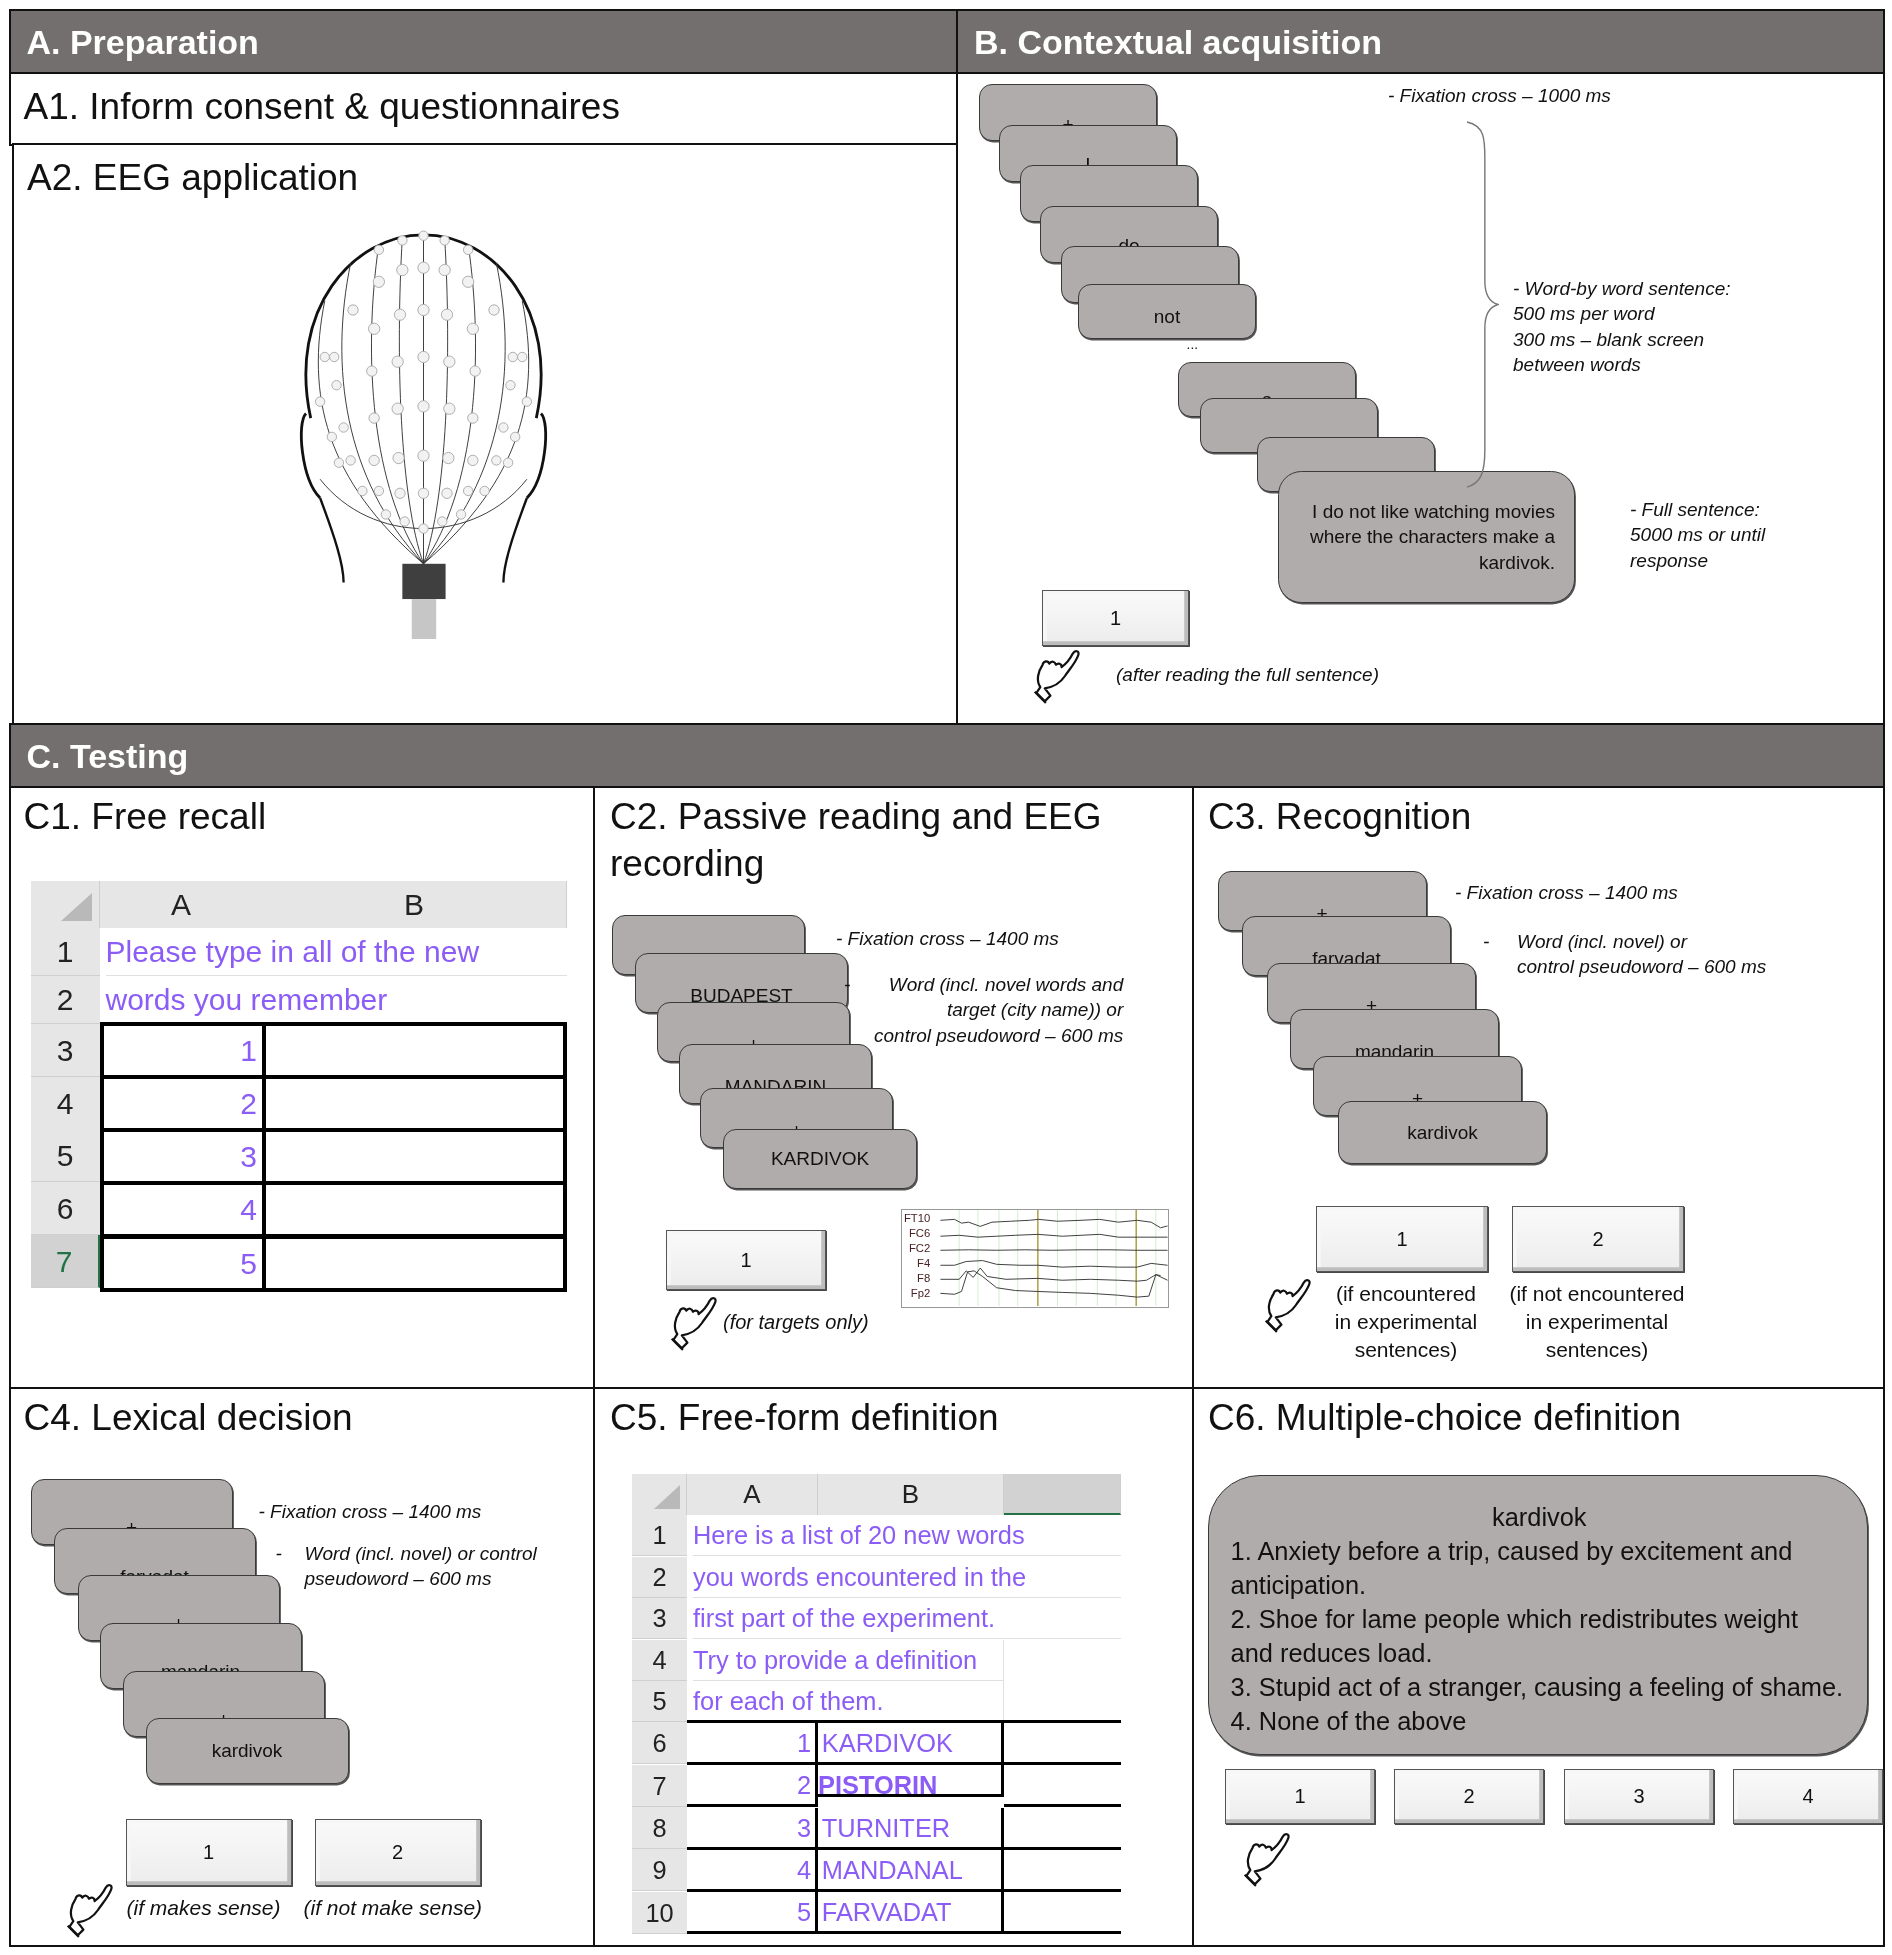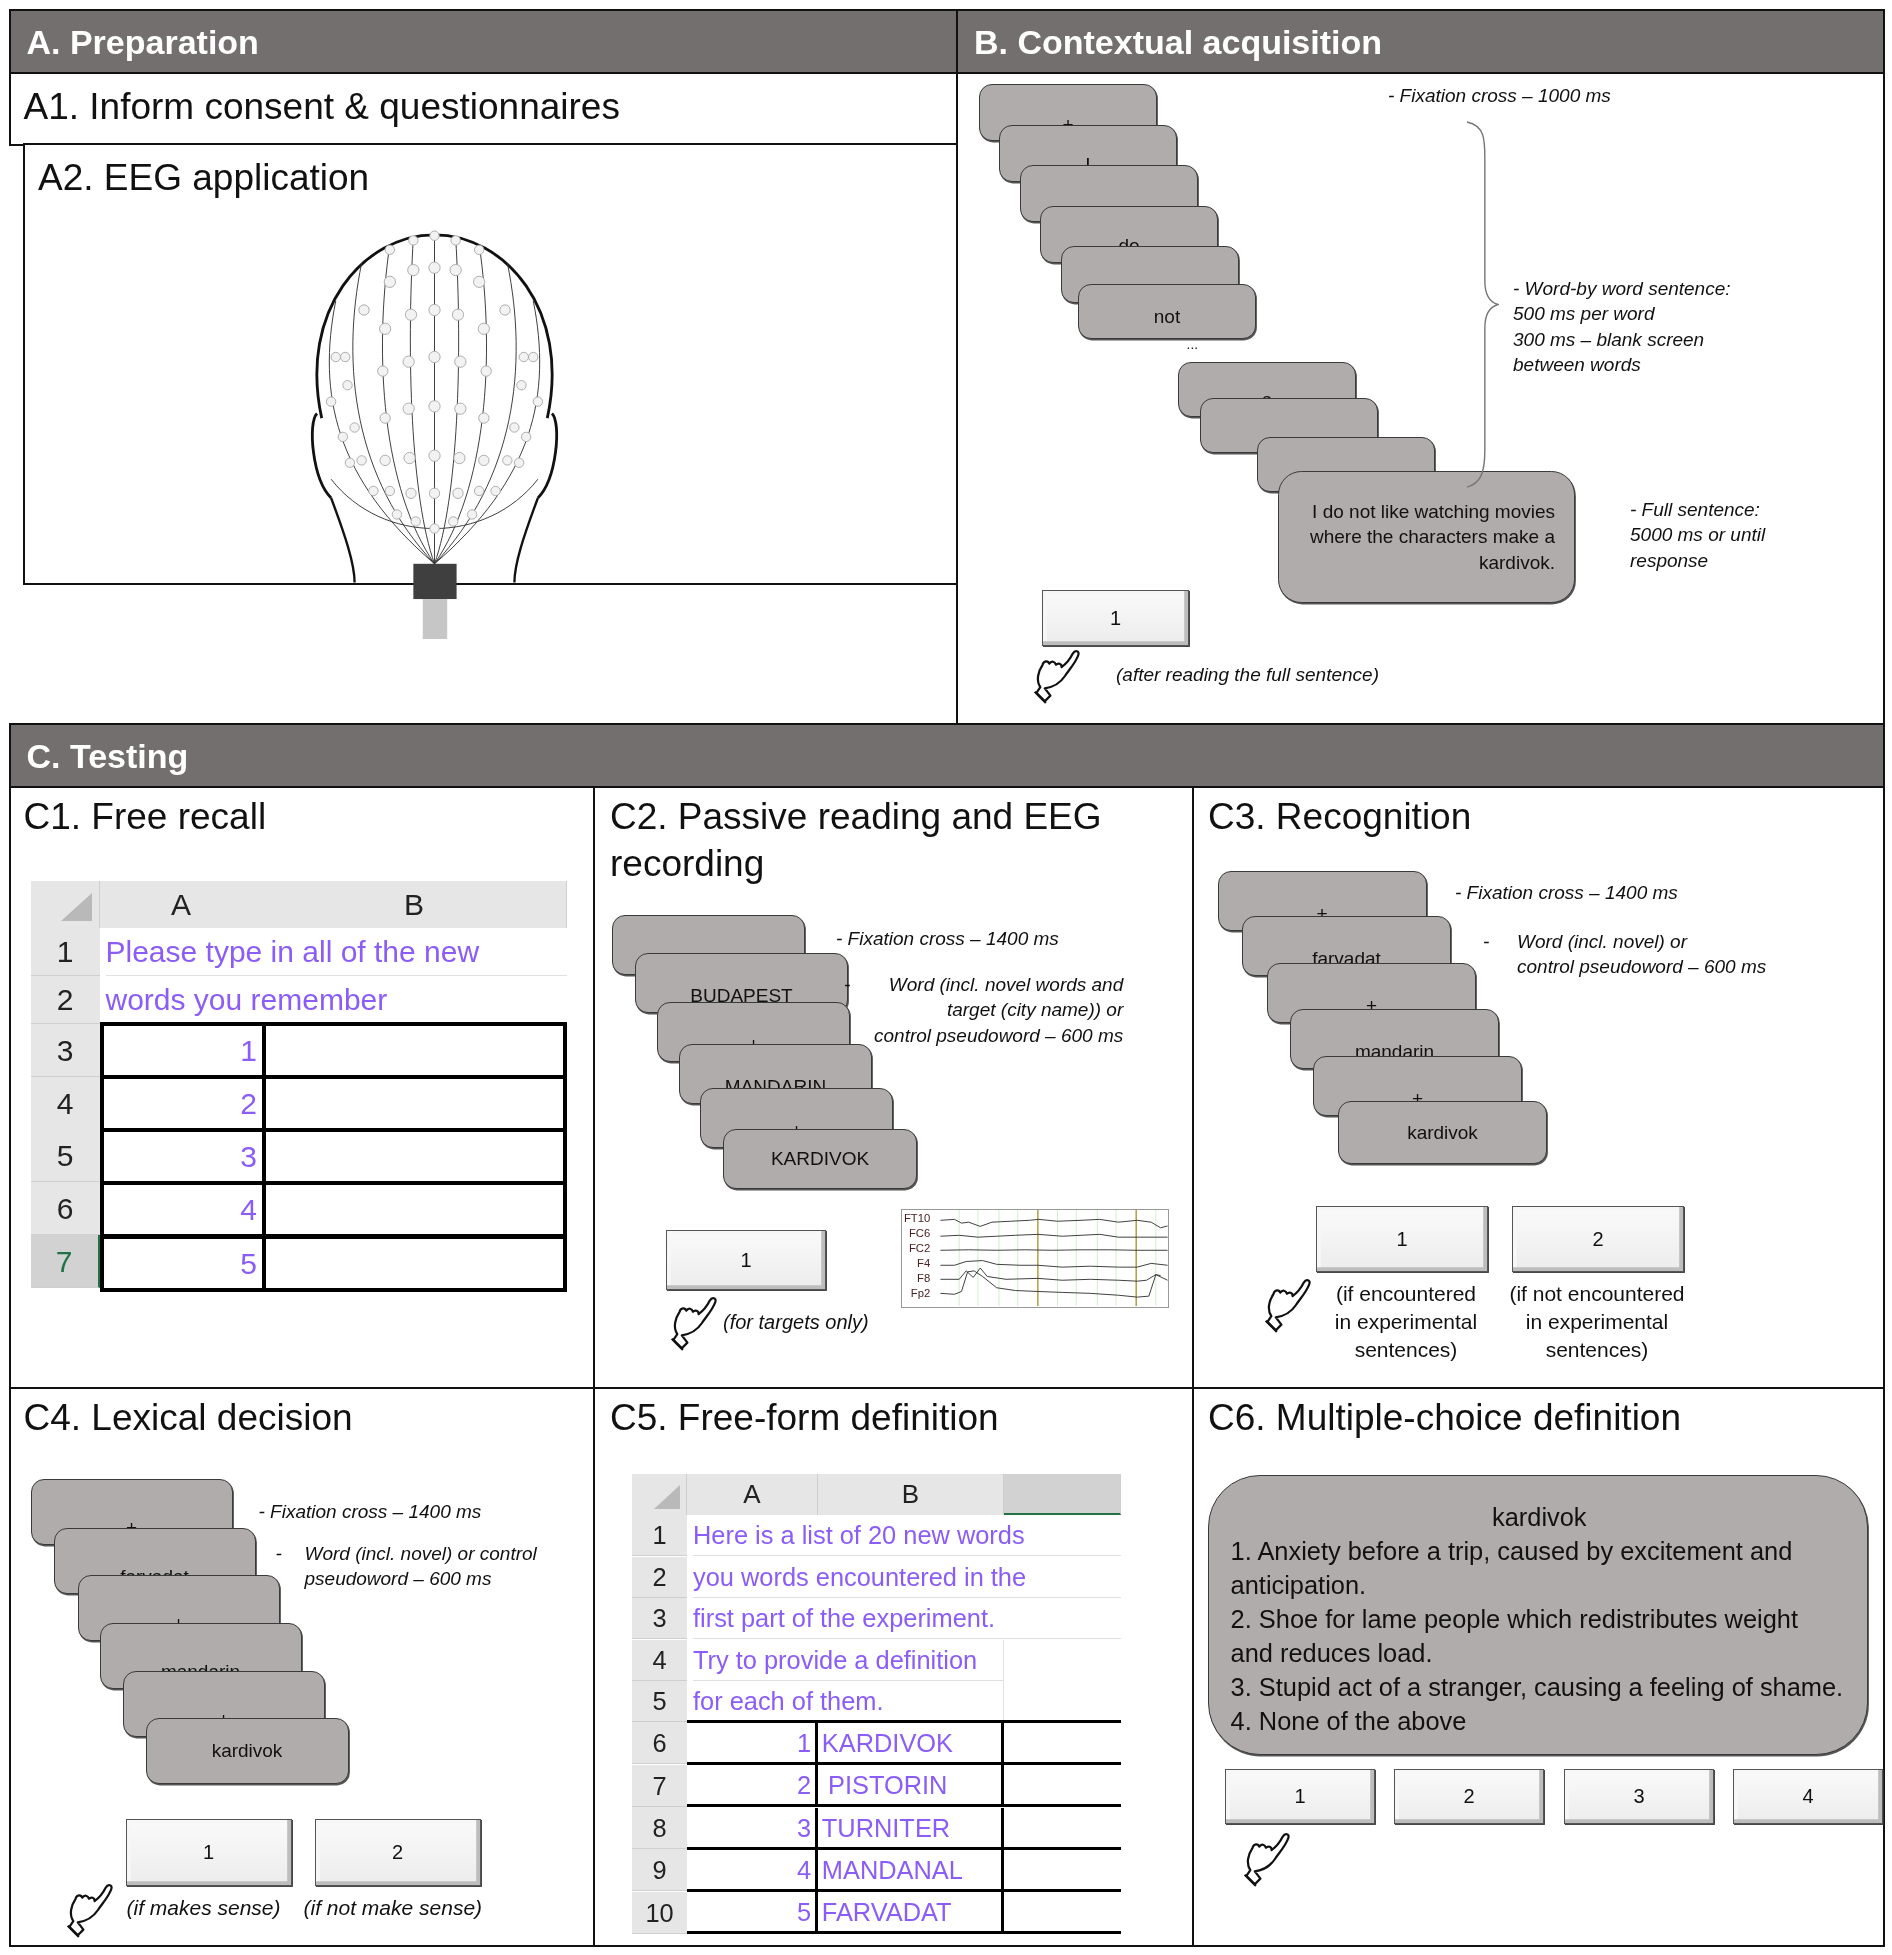--- a/index.html
+++ b/index.html
@@ -33,21 +33,21 @@
   <span>A. Preparation</span>
 </div>
 <div class="abs hdr" style="left:956px;top:9.4px;width:929px;height:66px;">
   <span>B. Contextual acquisition</span>
 </div>
 
 <div class="abs panel" style="left:8.5px;top:72px;width:950px;height:74px;">
   <div class="abs ptitle" style="left:13px;top:9.4px;">A1. Inform consent &amp; questionnaires</div>
 </div>
 
-<div class="abs panel" style="left:23px;top:143px;width:950px;height:442px;">
+<div class="abs panel" style="left:12px;top:143px;width:950px;height:582px;">
   <div class="abs ptitle" style="left:13px;top:8.5px;">A2. EEG application</div>
   <svg class="abs" style="left:245px;top:71px;" width="329" height="423" viewBox="0 0 700 900">
 
     <path d="M110 430 C 60 200, 200 40, 350 40 C 500 40, 640 200, 590 430" fill="none" stroke="#111" stroke-width="6"></path>
 
     <path d="M100 420 C 80 440, 90 560, 130 600" fill="none" stroke="#111" stroke-width="6"></path>
     <path d="M600 420 C 620 440, 610 560, 570 600" fill="none" stroke="#111" stroke-width="6"></path>
 
     <path d="M130 600 C 160 680, 180 740, 180 780" fill="none" stroke="#111" stroke-width="5"></path>
     <path d="M570 600 C 540 680, 520 740, 520 780" fill="none" stroke="#111" stroke-width="5"></path>
@@ -408,21 +408,21 @@
     <div class="abs xl-cell" style="left:61px;top:124px;width:428px;height:41px;line-height:41px;font-size:25.4px;border-bottom:1.4px solid #e0e0e0;">first part of the experiment.</div>
     <div class="abs xl-cell" style="left:61px;top:166px;width:311px;height:41px;line-height:41px;font-size:25.4px;border-bottom:1.4px solid #e0e0e0;border-right:1.4px solid #e0e0e0;">Try to provide a definition</div>
     <div class="abs xl-cell" style="left:61px;top:207px;width:311px;height:41px;line-height:41px;font-size:25.4px;border-right:1.4px solid #e0e0e0;">for each of them.</div>
 
     <div class="abs" style="left:55px;top:246px;width:434px;height:216px;border-top:3.3px solid #000;">
       <div class="abs xl-cell" style="left:0;top:0;width:131px;height:42px;line-height:40px;text-align:right;padding-right:3.8px;font-size:25.4px;border-bottom:3.3px solid #000;border-right:3.3px solid #000;">1</div>
       <div class="abs xl-cell" style="left:131px;top:0;width:186px;height:42px;line-height:40px;padding-left:3.8px;font-size:25.4px;border-bottom:3.3px solid #000;border-right:3.3px solid #000;">KARDIVOK</div>
       <div class="abs" style="left:317px;top:0;width:117px;height:42px;border-bottom:3.3px solid #000;"></div>
 
       <div class="abs xl-cell" style="left:0;top:42px;width:131px;height:42px;line-height:40px;text-align:right;padding-right:3.8px;font-size:25.4px;border-bottom:3.3px solid #000;border-right:3.3px solid #000;">2</div>
-      <div class="abs xl-cell" style="left:131px;top:42px;width:186px;height:42px;line-height:40px;padding-left:10px;font-size:25.4px;border-bottom:3.3px solid #000;border-right:3.3px solid #000;">PISTORIN</div>
+      <div class="abs xl-cell" style="left:131px;top:42px;width:186px;height:32px;line-height:40px;padding-left:0;font-size:25.4px;border-bottom:3.3px solid #000;border-right:3.3px solid #000;font-weight:bold;">PISTORIN</div>
       <div class="abs" style="left:317px;top:42px;width:117px;height:42px;border-bottom:3.3px solid #000;"></div>
 
       <div class="abs xl-cell" style="left:0;top:85px;width:131px;height:42px;line-height:40px;text-align:right;padding-right:3.8px;font-size:25.4px;border-bottom:3.3px solid #000;border-right:3.3px solid #000;">3</div>
       <div class="abs xl-cell" style="left:131px;top:85px;width:186px;height:42px;line-height:40px;padding-left:3.8px;font-size:25.4px;border-bottom:3.3px solid #000;border-right:3.3px solid #000;">TURNITER</div>
       <div class="abs" style="left:317px;top:85px;width:117px;height:42px;border-bottom:3.3px solid #000;"></div>
 
       <div class="abs xl-cell" style="left:0;top:127px;width:131px;height:42px;line-height:40px;text-align:right;padding-right:3.8px;font-size:25.4px;border-bottom:3.3px solid #000;border-right:3.3px solid #000;">4</div>
       <div class="abs xl-cell" style="left:131px;top:127px;width:186px;height:42px;line-height:40px;padding-left:3.8px;font-size:25.4px;border-bottom:3.3px solid #000;border-right:3.3px solid #000;">MANDANAL</div>
       <div class="abs" style="left:317px;top:127px;width:117px;height:42px;border-bottom:3.3px solid #000;"></div>
 

